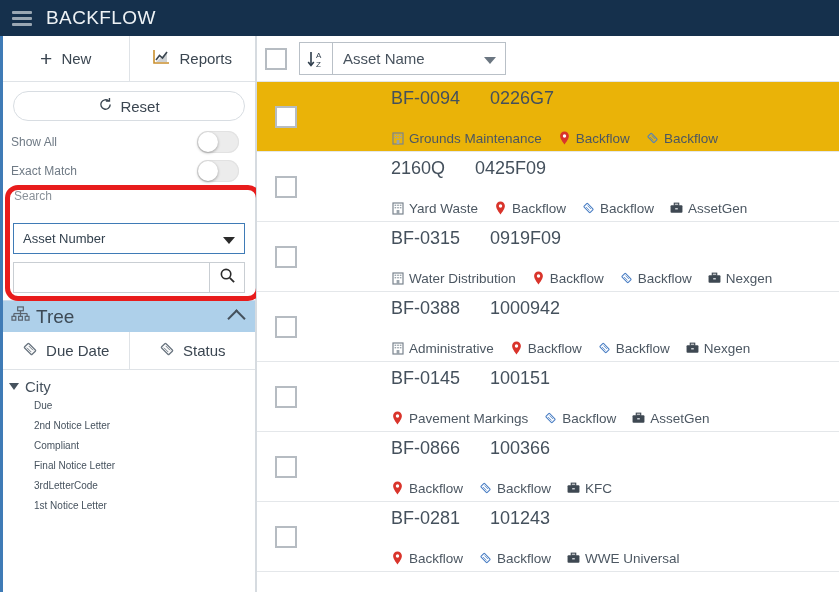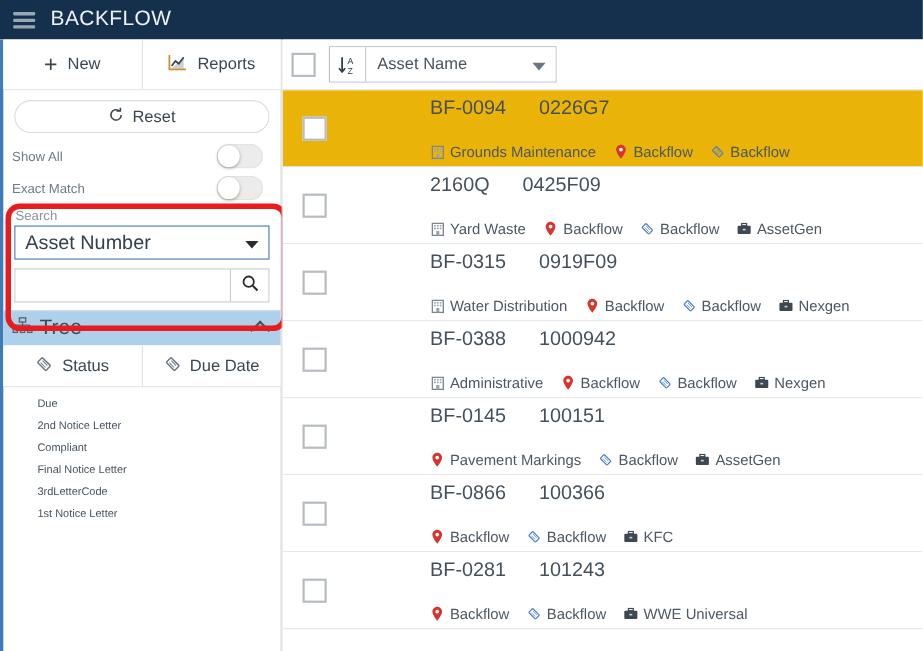--- a/index.html
+++ b/index.html
@@ -49,26 +49,26 @@
   .switch {
     width: 42px; height: 22px; border-radius: 11px; background: #ececec;
     position: relative; cursor: pointer; box-shadow: inset 0 0 0 1px #e2e2e2;
   }
   .switch .knob {
     position: absolute; top: 1px; left: 1px; width: 20px; height: 20px; border-radius: 50%;
     background: #fff; box-shadow: 0 1px 3px rgba(0,0,0,.35);
   }
 
   .search-block { padding: 4px 10px 0 10px; }
-  .search-caption { font-size: 12px; color: #8a929a; padding-left: 1px; margin-bottom: 2px; }
+  .search-caption { font-size: 12px; color: #8a929a; padding-left: 1px; margin-bottom: 20px; }
   .select-box {
     position: relative; height: 31px; border: 1px solid #3f7bb6; background: #fff;
     display: flex; align-items: center; padding: 0 26px 0 9px; cursor: pointer;
   }
-  .select-box .val { font-size: 18px; color: #33414e; }
+  .select-box .val { font-size: 13px; color: #33414e; }
   .caret {
     position: absolute; right: 9px; top: 50%; margin-top: -2px;
     width: 0; height: 0; border-left: 6px solid transparent; border-right: 6px solid transparent;
     border-top: 7px solid #2b2b2b;
   }
   .search-input-row { display: flex; margin-top: 8px; height: 31px; }
   .search-input {
     flex: 1; border: 1px solid #c9ced3; border-right: none; background: #fff;
     font-family: "Liberation Sans", sans-serif; font-size: 14px; padding: 0 6px; outline: none; color: #333;
   }
@@ -243,37 +243,41 @@
       <div class="tree-tab">
         <span>
           <svg width="16" height="16" viewBox="0 0 18 18">
             <g transform="rotate(45 9 9)">
               <rect x="3" y="5.5" width="12" height="7" rx="1" fill="none" stroke="#6b7681" stroke-width="1.5"></rect>
               <line x1="5.5" y1="7.6" x2="12.5" y2="7.6" stroke="#6b7681" stroke-width="1"></line>
               <line x1="5.5" y1="10.4" x2="12.5" y2="10.4" stroke="#6b7681" stroke-width="1"></line>
             </g>
           </svg>
         </span>
-        <span>Status</span>
+        <span>Due Date</span>
       </div>
       <div class="tree-tab">
         <span>
           <svg width="16" height="16" viewBox="0 0 18 18">
             <g transform="rotate(45 9 9)">
               <rect x="3" y="5.5" width="12" height="7" rx="1" fill="none" stroke="#6b7681" stroke-width="1.5"></rect>
               <line x1="5.5" y1="7.6" x2="12.5" y2="7.6" stroke="#6b7681" stroke-width="1"></line>
               <line x1="5.5" y1="10.4" x2="12.5" y2="10.4" stroke="#6b7681" stroke-width="1"></line>
             </g>
           </svg>
         </span>
-        <span>Due Date</span>
+        <span>Status</span>
       </div>
     </div>
 
     <div class="tree-body">
+      <div class="tree-root">
+        <span class="tri-down"></span>
+        <span>City</span>
+      </div>
       <div class="tree-child">Due</div>
       <div class="tree-child">2nd Notice Letter</div>
       <div class="tree-child">Compliant</div>
       <div class="tree-child">Final Notice Letter</div>
       <div class="tree-child">3rdLetterCode</div>
       <div class="tree-child">1st Notice Letter</div>
     </div>
 
     <div class="annotation"></div>
   </div>

